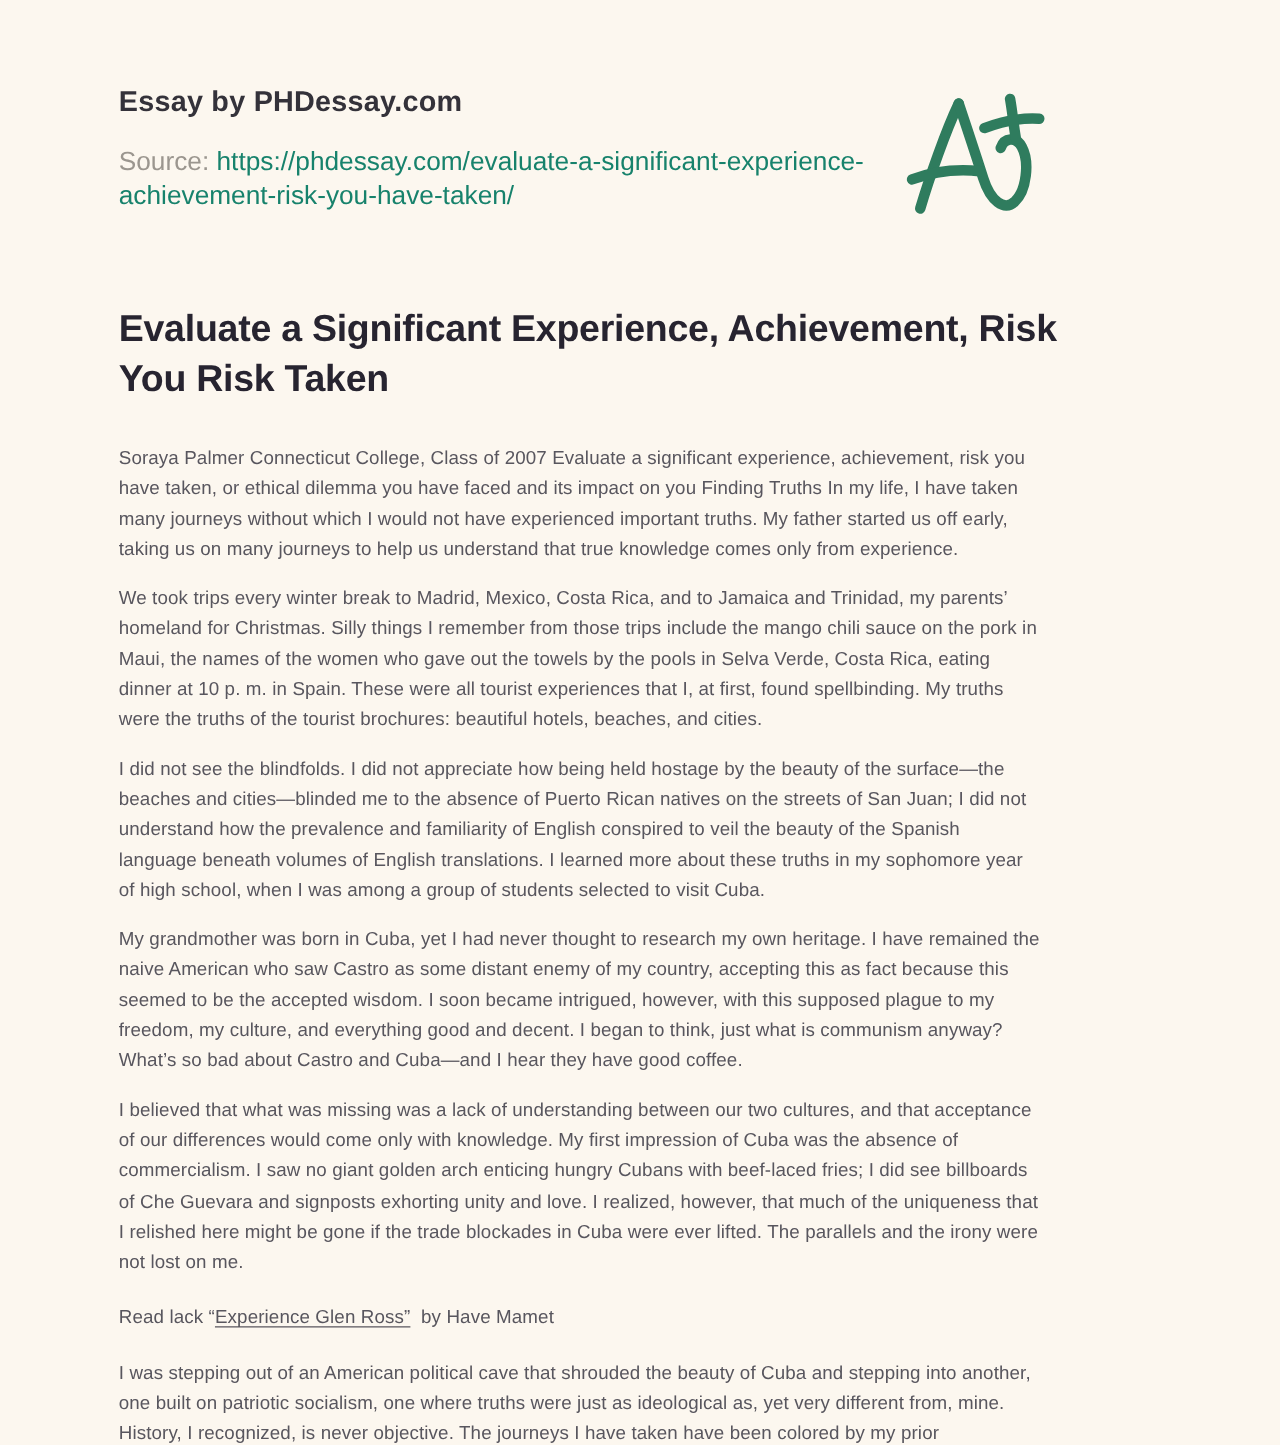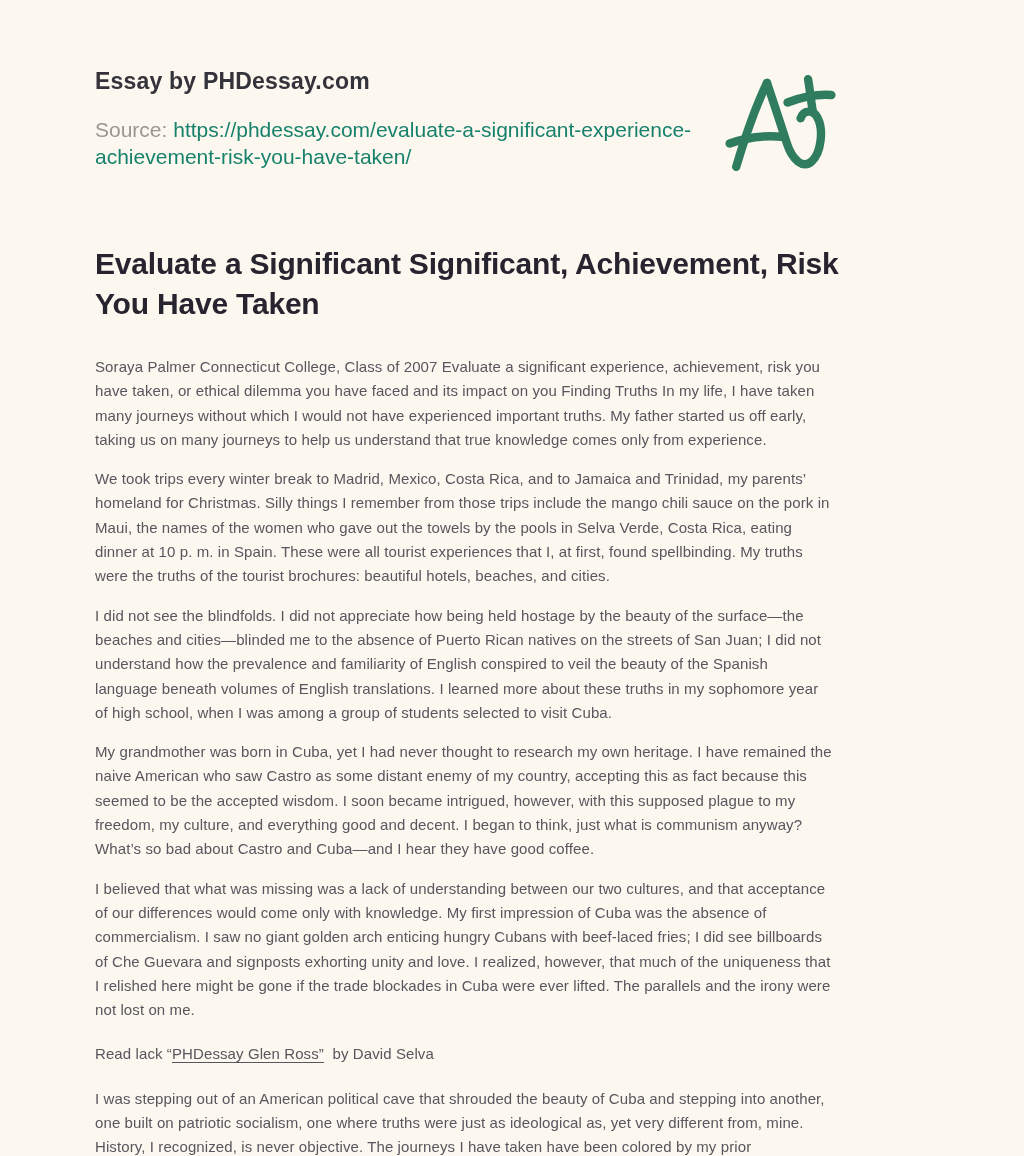--- a/index.html
+++ b/index.html
@@ -87,31 +87,31 @@
           <path d="M 12 107 C 20 80 34 40 45 17"></path>
           <path d="M 45 17 C 52 38 60 62 66 81 C 72 100 84 110 93 101 C 103 92 106 67 99 54 C 94 45 84 46 81 55"></path>
           <path d="M 5 82 C 24 75 44 73 63 75"></path>
           <path d="M 67 38 C 83 32 99 29 114 30"></path>
           <path d="M 89 13 C 91 24 92 36 94 47"></path>
         </g>
       </svg>
     </div>
   </div>
 
-  <h1 class="essay-title">Evaluate a Significant Significant, Achievement, Risk You Have Taken</h1>
+  <h1 class="essay-title">Evaluate a Significant Experience, Achievement, Risk You Risk Taken</h1>
 
   <div class="essay-body">
     <div>
         <p class="para">Soraya Palmer Connecticut College, Class of 2007 Evaluate a significant experience, achievement, risk you have taken, or ethical dilemma you have faced and its impact on you Finding Truths In my life, I have taken many journeys without which I would not have experienced important truths. My father started us off early, taking us on many journeys to help us understand that true knowledge comes only from experience.</p>
         <p class="para">We took trips every winter break to Madrid, Mexico, Costa Rica, and to Jamaica and Trinidad, my parents’ homeland for Christmas. Silly things I remember from those trips include the mango chili sauce on the pork in Maui, the names of the women who gave out the towels by the pools in Selva Verde, Costa Rica, eating dinner at 10 p. m. in Spain. These were all tourist experiences that I, at first, found spellbinding. My truths were the truths of the tourist brochures: beautiful hotels, beaches, and cities.</p>
         <p class="para">I did not see the blindfolds. I did not appreciate how being held hostage by the beauty of the surface—the beaches and cities—blinded me to the absence of Puerto Rican natives on the streets of San Juan; I did not understand how the prevalence and familiarity of English conspired to veil the beauty of the Spanish language beneath volumes of English translations. I learned more about these truths in my sophomore year of high school, when I was among a group of students selected to visit Cuba.</p>
         <p class="para">My grandmother was born in Cuba, yet I had never thought to research my own heritage. I have remained the naive American who saw Castro as some distant enemy of my country, accepting this as fact because this seemed to be the accepted wisdom. I soon became intrigued, however, with this supposed plague to my freedom, my culture, and everything good and decent. I began to think, just what is communism anyway? What’s so bad about Castro and Cuba—and I hear they have good coffee.</p>
         <p class="para">I believed that what was missing was a lack of understanding between our two cultures, and that acceptance of our differences would come only with knowledge. My first impression of Cuba was the absence of commercialism. I saw no giant golden arch enticing hungry Cubans with beef-laced fries; I did see billboards of Che Guevara and signposts exhorting unity and love. I realized, however, that much of the uniqueness that I relished here might be gone if the trade blockades in Cuba were ever lifted. The parallels and the irony were not lost on me.</p>
       </div>
 
-    <p class="para read-also"><span>Read lack “</span><a class="ga-link">PHDessay Glen Ross”</a><span>  by David Selva</span></p>
+    <p class="para read-also"><span>Read lack “</span><a class="ga-link">Experience Glen Ross”</a><span>  by Have Mamet</span></p>
 
     <div>
         <p class="para">I was stepping out of an American political cave that shrouded the beauty of Cuba and stepping into another, one built on patriotic socialism, one where truths were just as ideological as, yet very different from, mine. History, I recognized, is never objective. The journeys I have taken have been colored by my prior experiences and by what my feelings were i</p>
       </div>
   </div>
 
 </div>
 
 </body></html>

